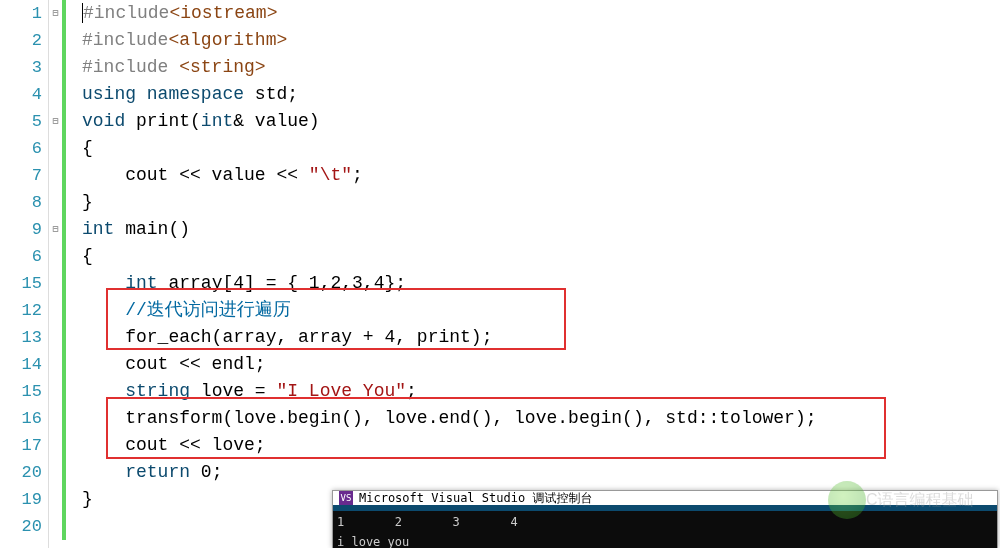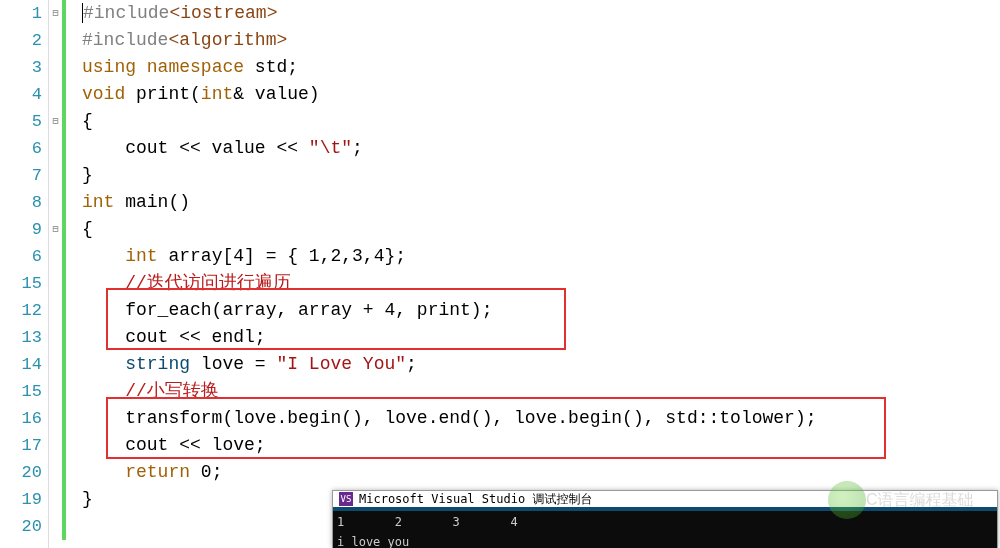--- a/index.html
+++ b/index.html
@@ -53,25 +53,25 @@
     .code {
       flex: 1;
       padding-left: 16px;
       position: relative;
     }
     .code-line {
       height: 27px;
       line-height: 27px;
       white-space: pre;
     }
-    .k-blue { color: #a16207; }
+    .k-blue { color: #0c4a6e; }
     .k-grey { color: #808080; }
     .k-type { color: #0c4a6e; }
     .k-str { color: #a31515; }
-    .k-comment { color: #b91c1c; }
+    .k-comment { color: #0369a1; }
     .k-brown { color: #8b4513; }
     .k-black { color: #000; }
     .caret {
       border-left: 1px solid #000;
     }
     .red-box {
       position: absolute;
       border: 2px solid #e03030;
       pointer-events: none;
     }
@@ -87,21 +87,21 @@
       font-size: 12px;
     }
     .console-title {
       height: 20px;
       line-height: 20px;
       background: #fff;
       padding-left: 6px;
       display: flex;
       align-items: center;
       gap: 6px;
-      border-bottom: 4px solid #0c4a6e;
+      border-bottom: 6px solid #0c4a6e;
     }
     .console-icon {
       width: 14px;
       height: 14px;
       background: #682a8e;
       color: #fff;
       font-size: 9px;
       display: inline-flex;
       align-items: center;
       justify-content: center;
@@ -206,33 +206,33 @@
       <div class="marker green"></div>
     <div class="marker green"></div>
       <div class="marker green"></div>
       <div class="marker green"></div>
     <div class="marker green"></div>
       <div class="marker green"></div>
   </div>
   <div class="code">
     <div class="code-line"><span class="k-grey caret">#include</span><span class="k-brown">&lt;iostream&gt;</span></div>
     <div class="code-line"><span class="k-grey">#include</span><span class="k-brown">&lt;algorithm&gt;</span></div>
+    <div class="code-line"><span class="k-grey">#include </span><span class="k-brown">&lt;string&gt;</span></div>
     <div class="code-line"><span class="k-blue">using</span><span class="k-blue"> namespace</span><span class="k-black"> std;</span></div>
     <div class="code-line"><span class="k-blue">void</span><span class="k-black"> print(</span><span class="k-blue">int</span><span class="k-black">&amp; value)</span></div>
     <div class="code-line"><span class="k-black">{</span></div>
     <div class="code-line"><span class="k-black">    cout &lt;&lt; value &lt;&lt; </span><span class="k-str">"\t"</span><span class="k-black">;</span></div>
     <div class="code-line"><span class="k-black">}</span></div>
     <div class="code-line"><span class="k-blue">int</span><span class="k-black"> main()</span></div>
     <div class="code-line"><span class="k-black">{</span></div>
     <div class="code-line"><span class="k-black">    </span><span class="k-blue">int</span><span class="k-black"> array[4] = { 1,2,3,4};</span></div>
     <div class="code-line"><span class="k-black">    </span><span class="k-comment">//迭代访问进行遍历</span></div>
     <div class="code-line"><span class="k-black">    for_each(array, array + 4, print);</span></div>
     <div class="code-line"><span class="k-black">    cout &lt;&lt; endl;</span></div>
     <div class="code-line"><span class="k-black">    </span><span class="k-type">string</span><span class="k-black"> love = </span><span class="k-str">"I Love You"</span><span class="k-black">;</span></div>
-    <div class="code-line"><span class="k-black">    </span><span class="k-comment">//小写转换</span></div>
     <div class="code-line"><span class="k-black">    transform(love.begin(), love.end(), love.begin(), std::tolower);</span></div>
     <div class="code-line"><span class="k-black">    cout &lt;&lt; love;</span></div>
     <div class="code-line"><span class="k-black">    </span><span class="k-blue">return</span><span class="k-black"> 0;</span></div>
     <div class="code-line"><span class="k-black">}</span></div>
 
     <div class="red-box" style="left:40px; top:288px; width:460px; height:62px;"></div>
     <div class="red-box" style="left:40px; top:397px; width:780px; height:62px;"></div>
   </div>
 </div>
 

